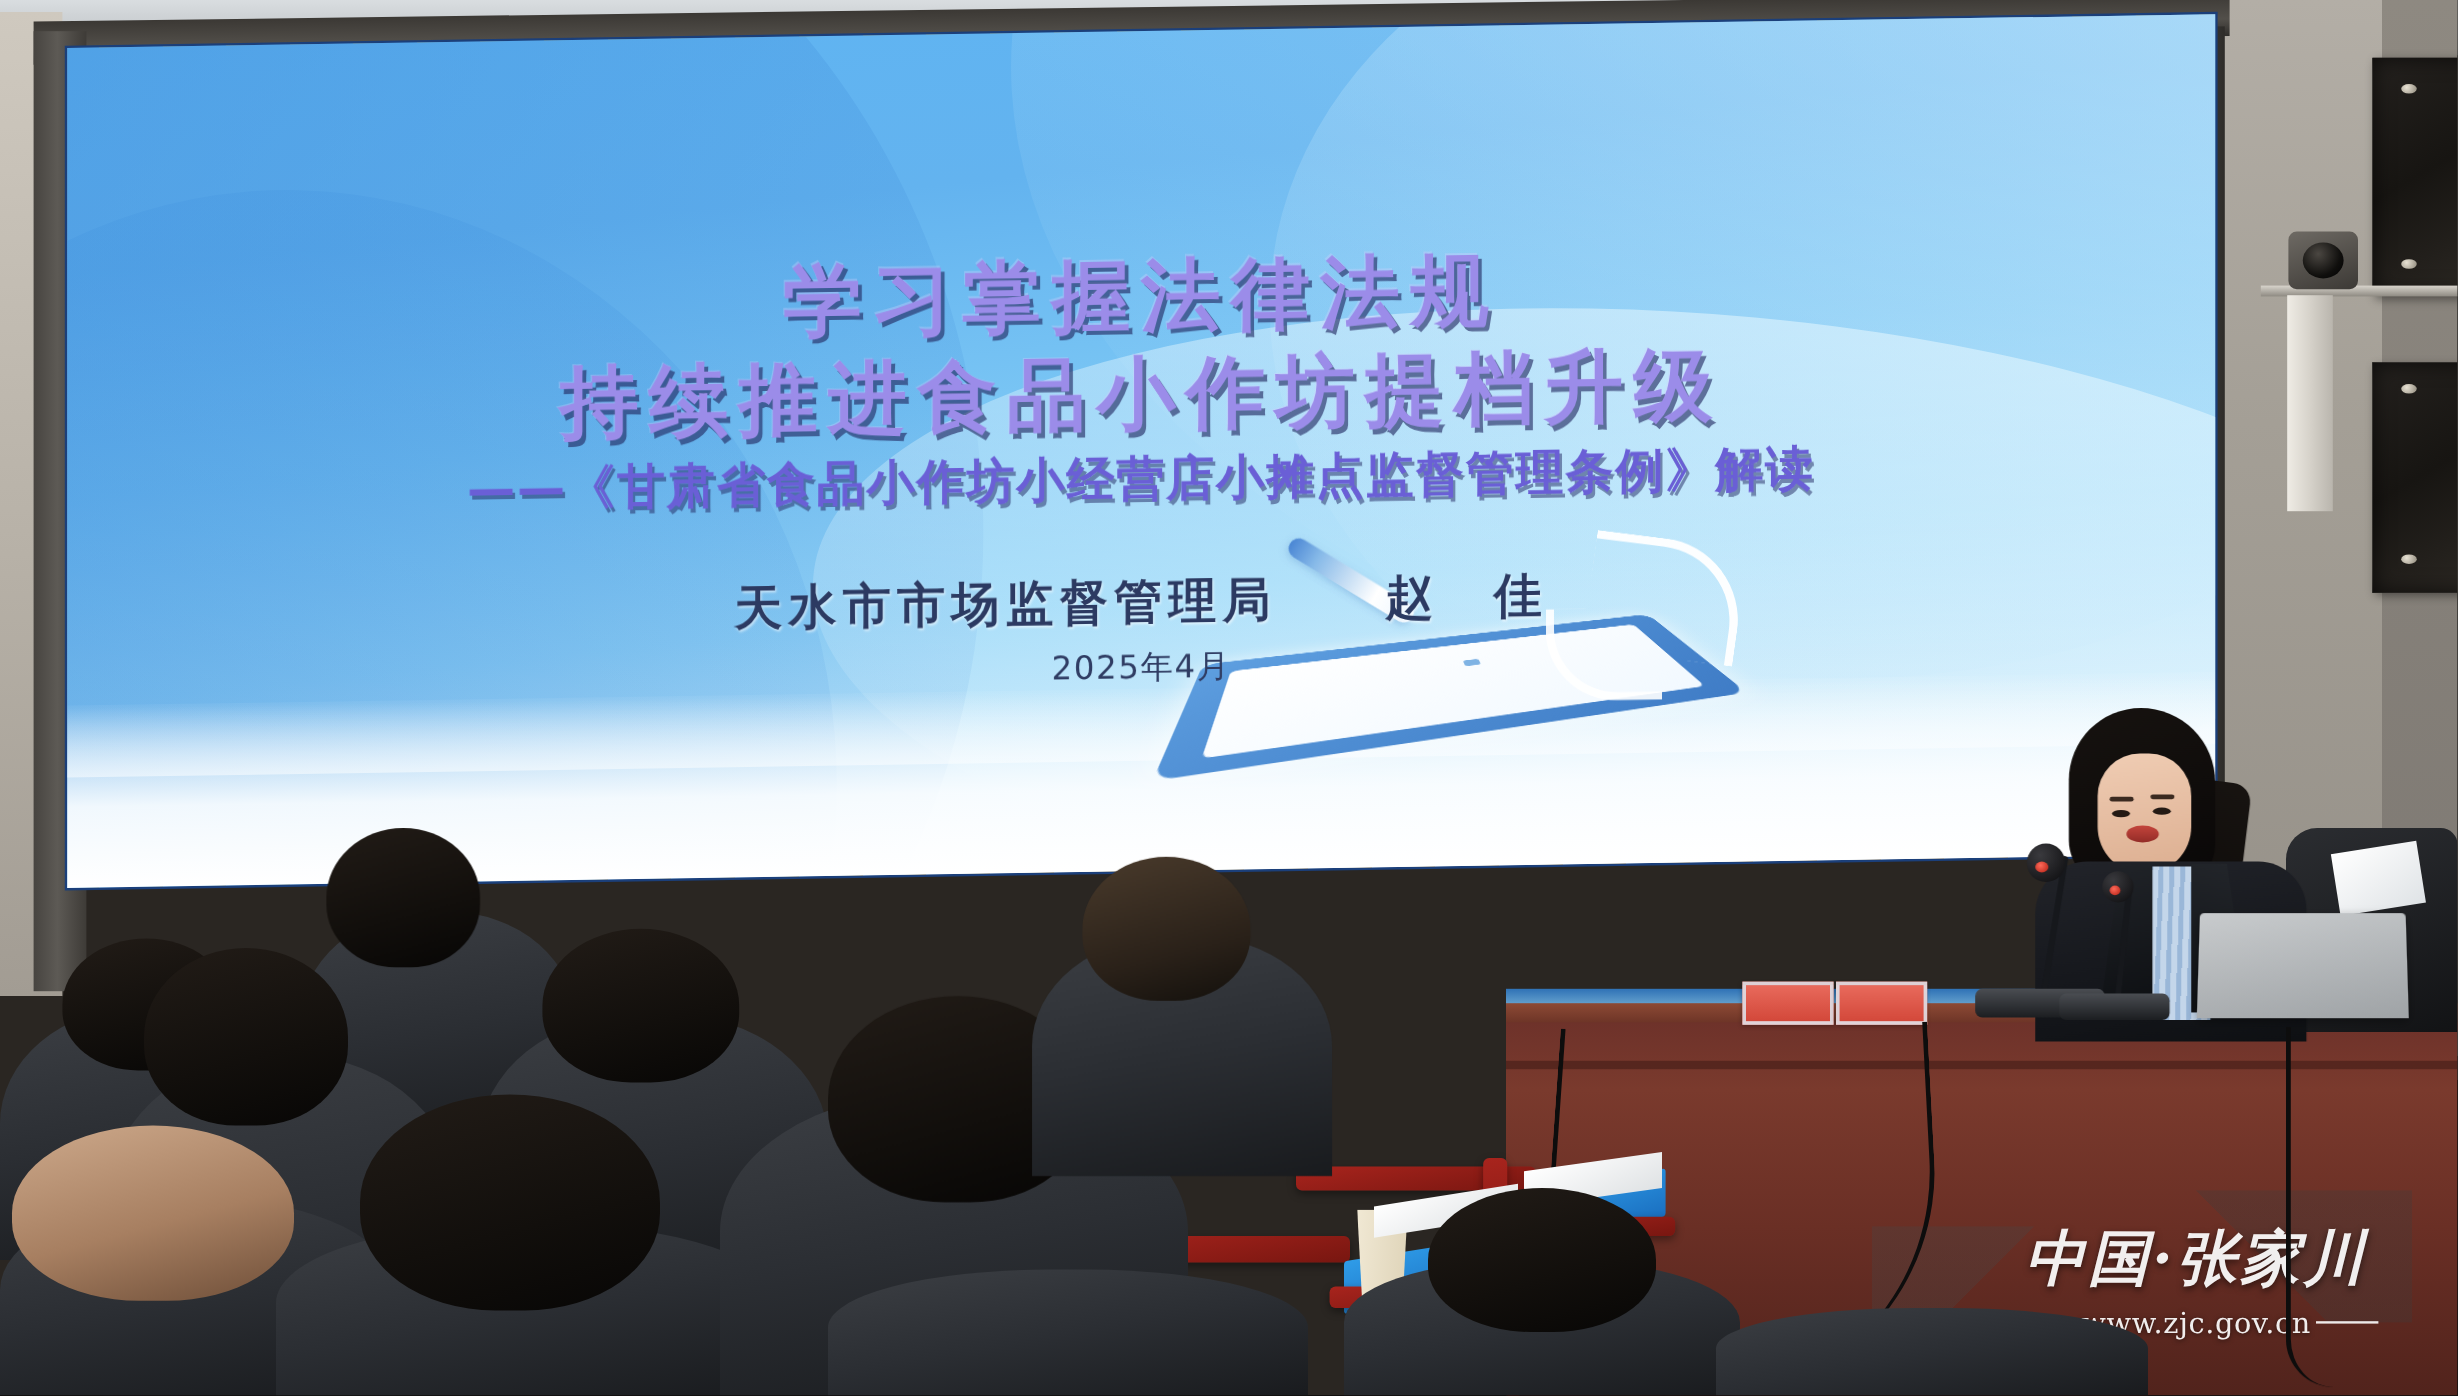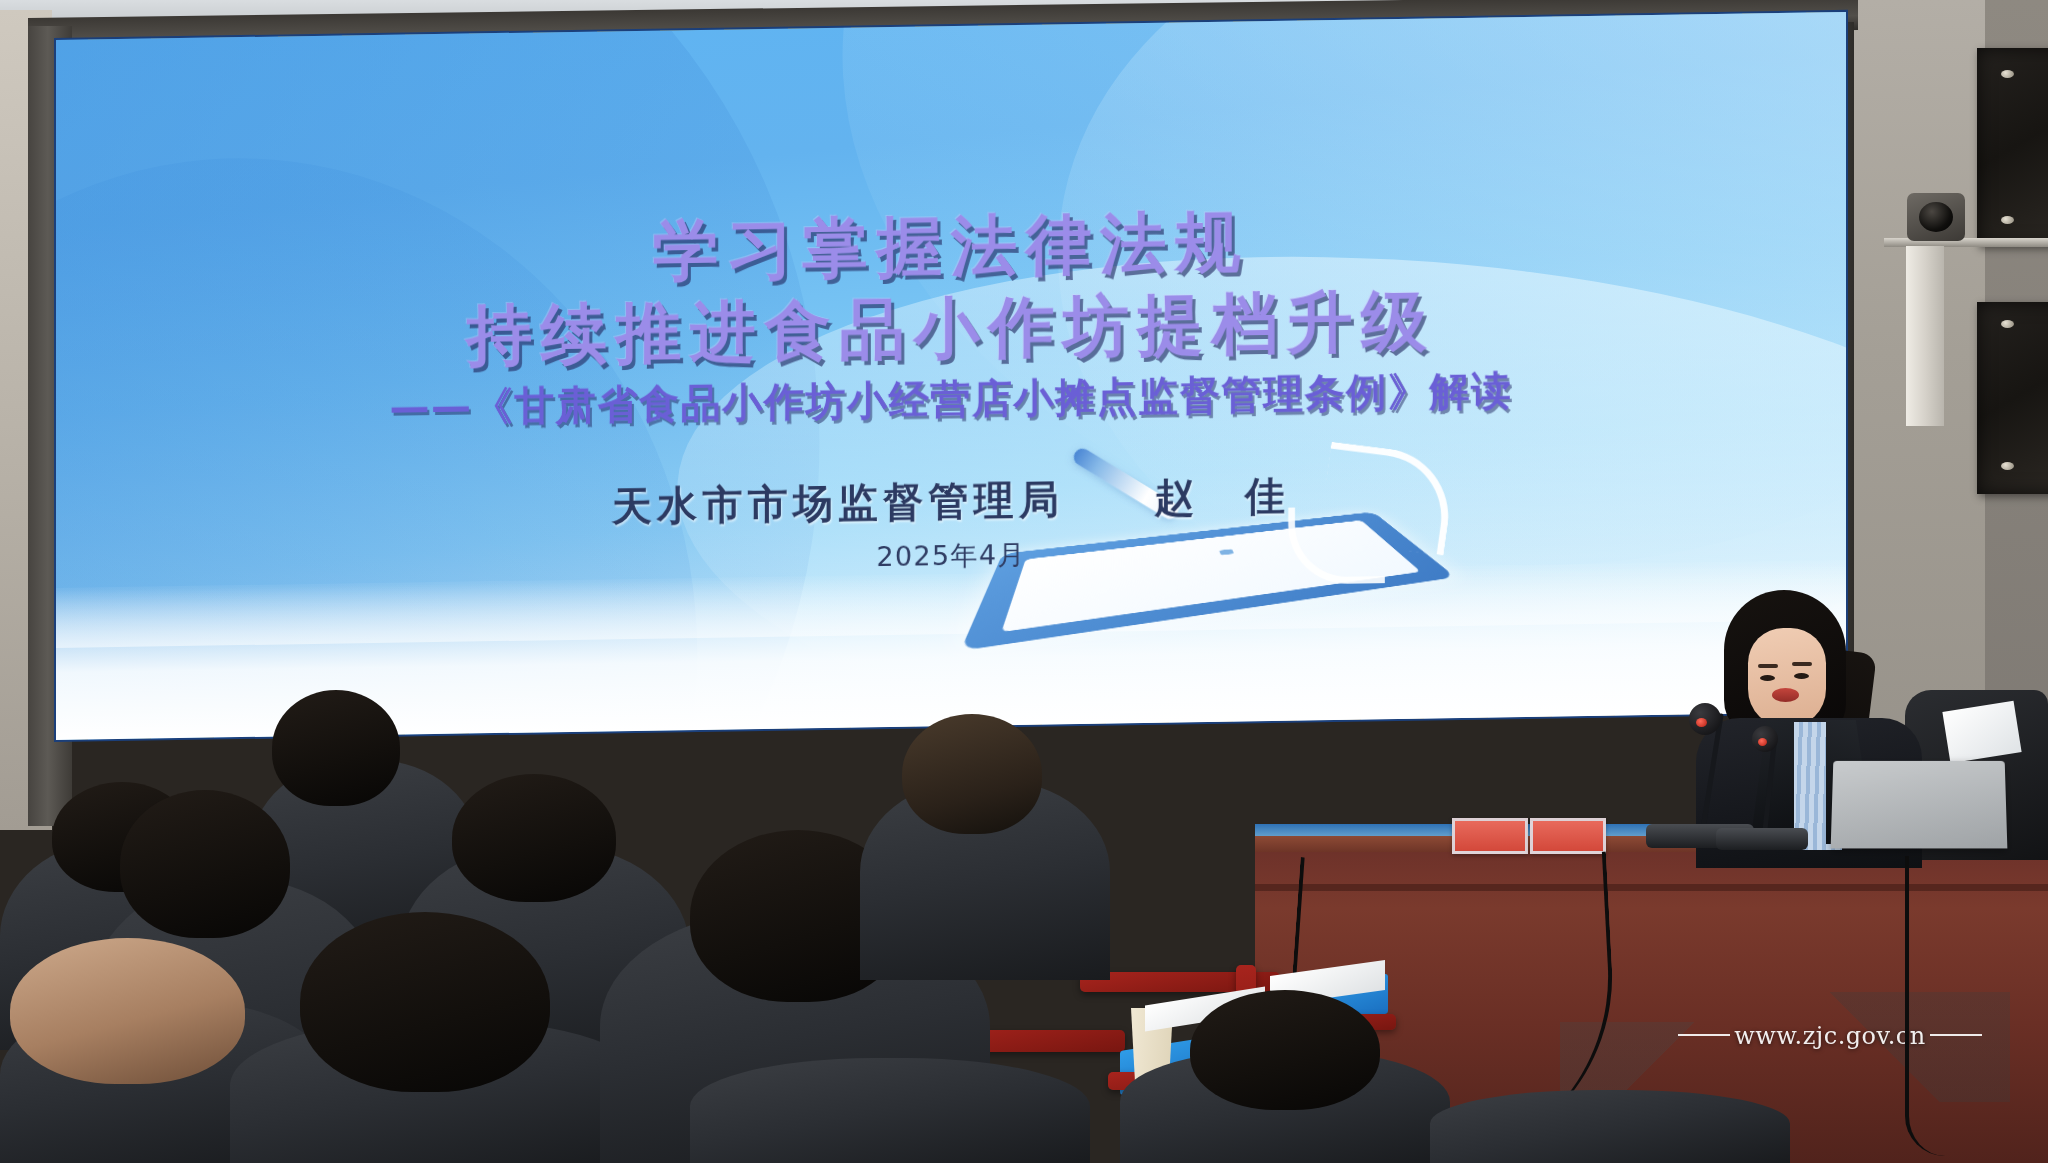--- a/index.html
+++ b/index.html
@@ -282,20 +282,21 @@
   <div class="mic-red" style="left:1696px;top:718px"></div>
   <div class="mic-base" style="left:1646px;top:824px;width:108px;height:24px"></div>
 
   <div class="mic-stem" style="left:1762px;top:735px;width:5px;height:100px;transform:rotate(6deg);"></div>
   <div class="mic-head" style="left:1752px;top:726px;width:26px;height:26px"></div>
   <div class="mic-red" style="left:1758px;top:738px;width:9px;height:8px"></div>
   <div class="mic-base" style="left:1716px;top:828px;width:92px;height:22px"></div>
 
   <div class="wm-shape"></div>
   <div class="wm">
+    <div class="wm-title">中国·张家川</div>
     <div class="wm-url"><span class="wm-rule"></span><span>www.zjc.gov.cn</span><span class="wm-rule"></span></div>
   </div>
 
   <div style="position:absolute;left:1290px;top:862px;width:150px;height:300px;border-left:4px solid #0d0d0d;border-radius:0 0 0 120px;transform:rotate(4deg);"></div>
   <div style="position:absolute;left:1350px;top:858px;width:260px;height:305px;border-right:4px solid #0d0d0d;border-radius:0 0 190px 0;transform:rotate(-3deg);"></div>
   <div style="position:absolute;left:1905px;top:856px;width:40px;height:300px;border-left:4px solid #0d0d0d;border-radius:0 0 0 40px;"></div>
 
   <div class="chair-red" style="left:1080px;top:972px;width:200px;height:20px;"></div>
   <div class="chair-red" style="left:1236px;top:965px;width:20px;height:96px;"></div>
   <div class="seat-blue" style="left:1258px;top:985px;width:130px;height:40px;transform:skewY(-10deg);"></div>

